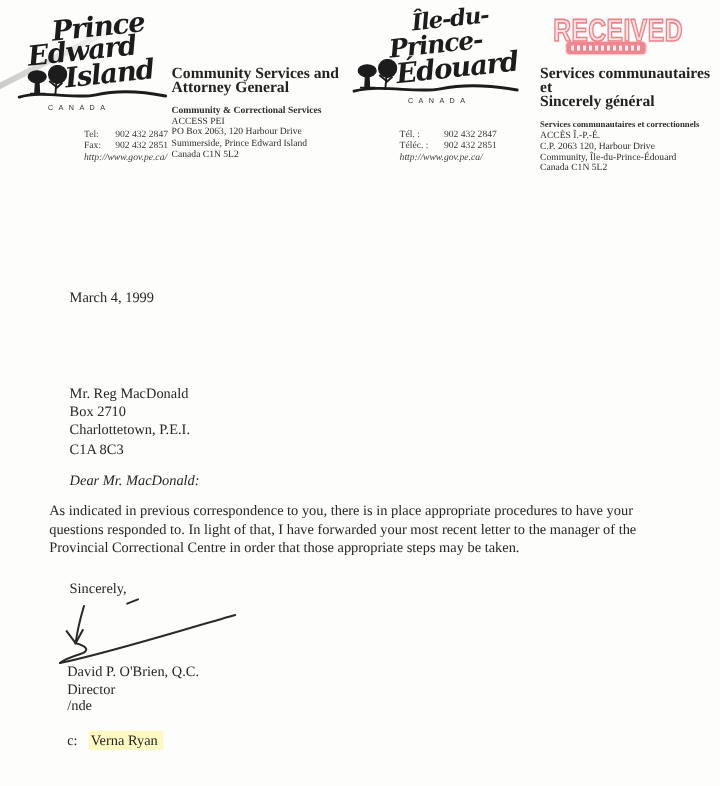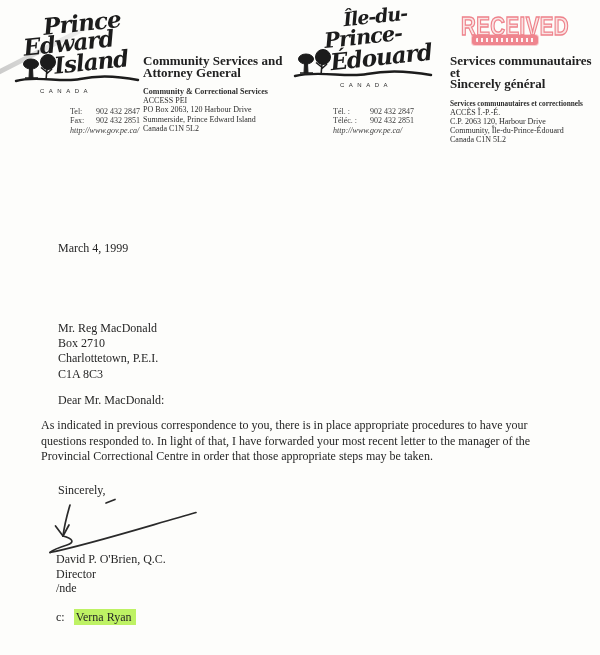--- a/index.html
+++ b/index.html
@@ -98,30 +98,30 @@
     content:""; position:absolute; left:4px; top:3px; right:4px; bottom:3px;
     background:repeating-linear-gradient(90deg,
       rgba(255,255,255,.9) 0 2px, rgba(255,255,255,0) 2px 5px);
     border-radius:1px;
   }
 
   
   .txt { position:absolute; font-size:12px; color:#262626; }
   .date       { left:58px; top:241px; }
   .recipient  { left:58px; top:321px; line-height:15.2px; }
-  .salutation { left:58px; top:393px; }
+  .salutation { left:58px; top:393px;font-style:italic; }
   .body-par   { left:41px; top:418px; width:510px; line-height:15.6px; }
   .closing    { left:58px; top:483px; }
   .signature  { position:absolute; left:36px; top:497px; }
   .signer-name  { left:56px; top:552px; }
   .signer-title { left:56px; top:567px; }
   .initials     { left:56px; top:581px; }
   .cc-line      { left:56px; top:610px; }
   .cc-line .cc-lbl { margin-right:9px; }
-  .cc-line .hl { background:#bef264; padding:1px 4px 1px 2px; }
+  .cc-line .hl { background:#fef9c3; padding:1px 4px 1px 2px; }
 </style>
 </head>
 <body>
 
 <div class="page">
 
   <div class="scan-streak"></div>
 
   <div class="logo logo-en">
     <span class="script l1">Prince</span>

